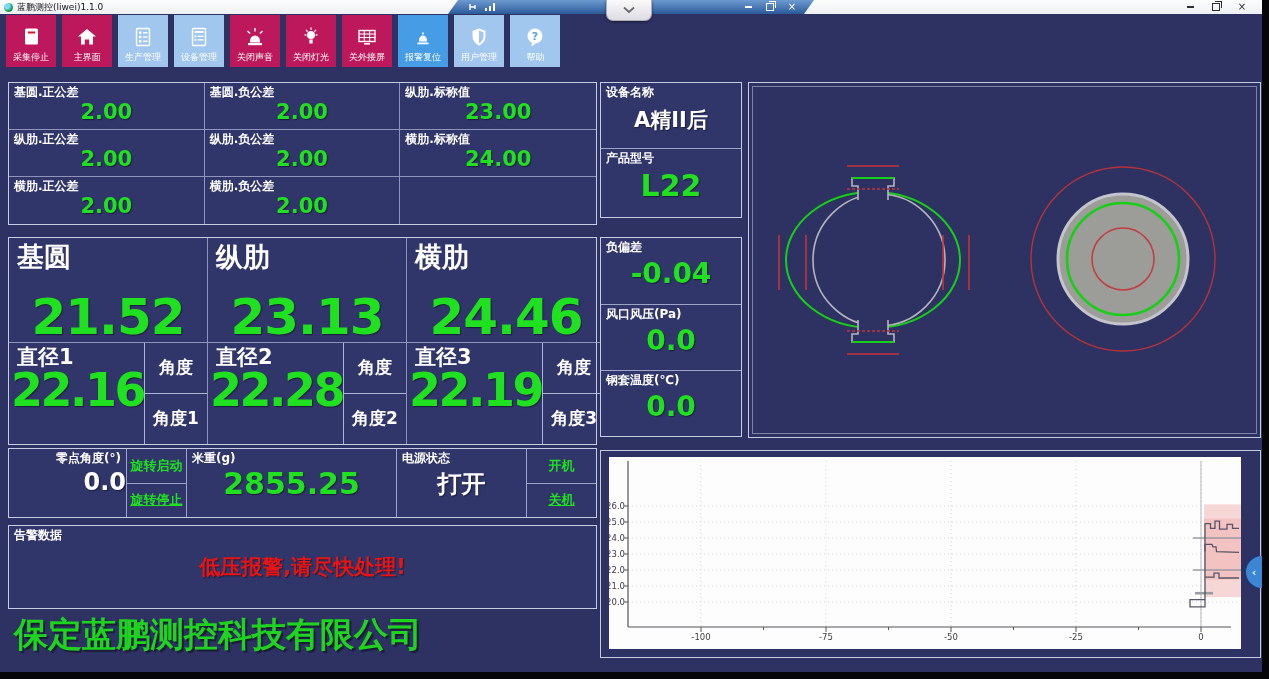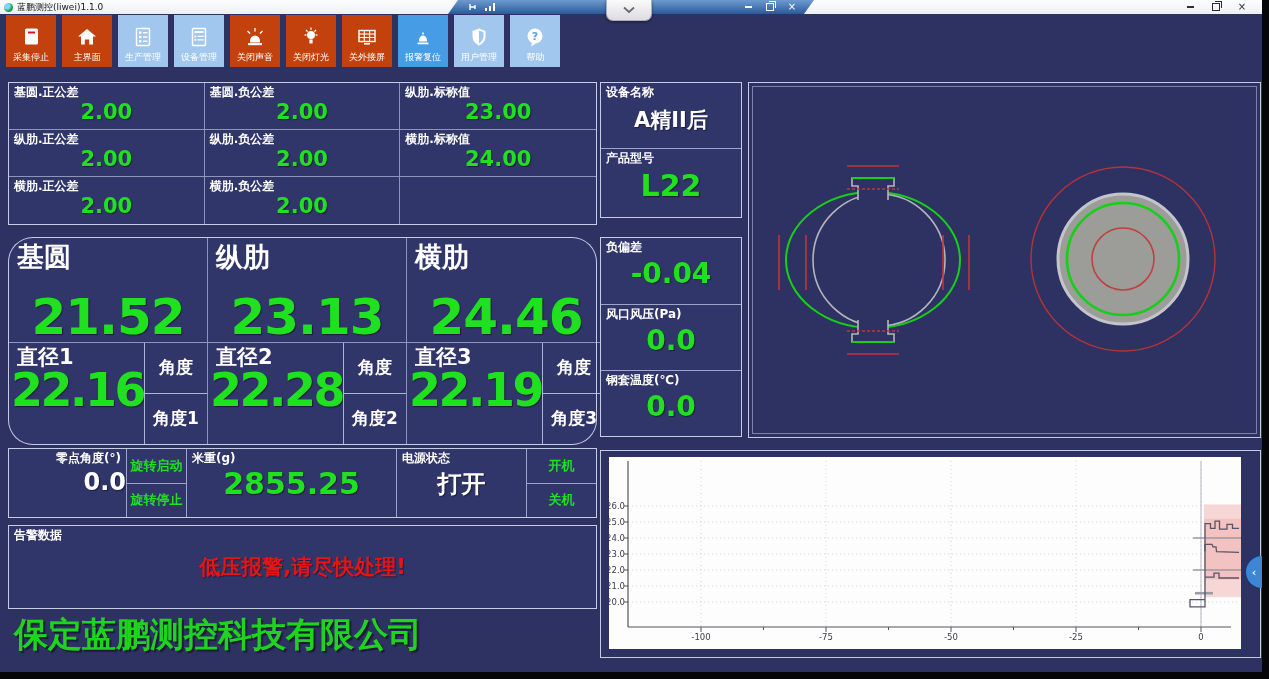--- a/index.html
+++ b/index.html
@@ -30,21 +30,21 @@
   .overlay-tab{position:absolute;left:606px;top:0;width:44px;height:20px;z-index:7;
                background:linear-gradient(#fafafa,#dddde2);border:1px solid #aeaeb6;border-top:none;
                border-radius:0 0 7px 7px;box-shadow:0 1px 3px rgba(0,0,0,.45);
                display:flex;align-items:center;justify-content:center;}
 
   
   .toolbar{position:absolute;left:6px;top:15px;display:flex;gap:6px;z-index:4;}
   .tbtn{width:50px;height:52px;display:flex;flex-direction:column;align-items:center;justify-content:flex-end;
         padding-bottom:3px;box-sizing:border-box;color:#fff;cursor:pointer;}
   .tbtn .ic{margin-bottom:3px;}
-  .tbtn.red{background:#c2410c;}
+  .tbtn.red{background:#be185d;}
   .tbtn.lightblue{background:#a2c7ee;}
   .tbtn.blue{background:#469de6;}
   .tlabel{font-size:9.5px;white-space:nowrap;transform:scale(.95);}
 
   
   .box{position:absolute;border:1px solid rgba(225,230,248,.85);box-sizing:border-box;background:#30356a;}
   .lbl{color:#fff;font-weight:bold;font-size:12px;padding:2px 5px 0;line-height:1.25;}
   .gval{color:#1fe11f;font-weight:bold;text-align:center;text-shadow:1px 1px 1px rgba(0,0,0,.45);}
   .wval{color:#fff;font-weight:bold;text-align:center;text-shadow:1px 1px 1px rgba(0,0,0,.45);}
 
@@ -69,21 +69,21 @@
   .acell{border-bottom:1px solid rgba(205,212,240,.8);flex:1;display:flex;align-items:center;justify-content:center;
          color:#fff;font-weight:bold;font-size:17px;}
   .acell:last-child{border-bottom:none;}
 
   
   .crow{display:flex;height:100%;}
   .ccell{box-sizing:border-box;border-left:1px solid rgba(205,212,240,.7);display:flex;flex-direction:column;}
   .ccell:first-child{border-left:none;align-items:flex-end;}
   .stackbtn{flex:1;display:flex;align-items:center;justify-content:center;color:#1fe11f;font-weight:bold;font-size:13px;
             border-bottom:1px solid rgba(205,212,240,.7);cursor:pointer;}
-  .stackbtn:last-child{border-bottom:none;}
+  .stackbtn:last-child{border-bottom:none;text-decoration:underline;}
 
   
   .alarm-msg{color:#e81414;font-weight:bold;font-size:21px;text-align:center;margin-top:10px;
              text-shadow:1px 1px 1px rgba(0,0,0,.4);}
 
   .company{position:absolute;left:14px;top:612px;color:#1fd41f;font-weight:bold;font-size:34px;
            text-shadow:2px 2px 1px rgba(0,0,0,.45);}
 
   
   .vcell{border-bottom:1px solid rgba(205,212,240,.7);box-sizing:border-box;}
@@ -269,21 +269,21 @@
     <div class="pcell">
         <div class="lbl">横肋.正公差</div>
         <div class="gval">2.00</div>
       </div>
     <div class="pcell">
         <div class="lbl">横肋.负公差</div>
         <div class="gval">2.00</div>
       </div>
   </div>
 
-  <div class="box" style="left:8px;top:237px;width:589px;height:208px;border-radius:25px;">
+  <div class="box" style="left:8px;top:237px;width:589px;height:208px;">
     <div class="mrow">
       <div class="mcol">
         <div class="mname">基圆</div>
         <div class="gval mval">21.52</div>
         <div class="drow">
           <div class="dleft">
             <div class="dlabel">直径1</div>
             <div class="gval dval">22.16</div>
           </div>
           <div class="dright">

